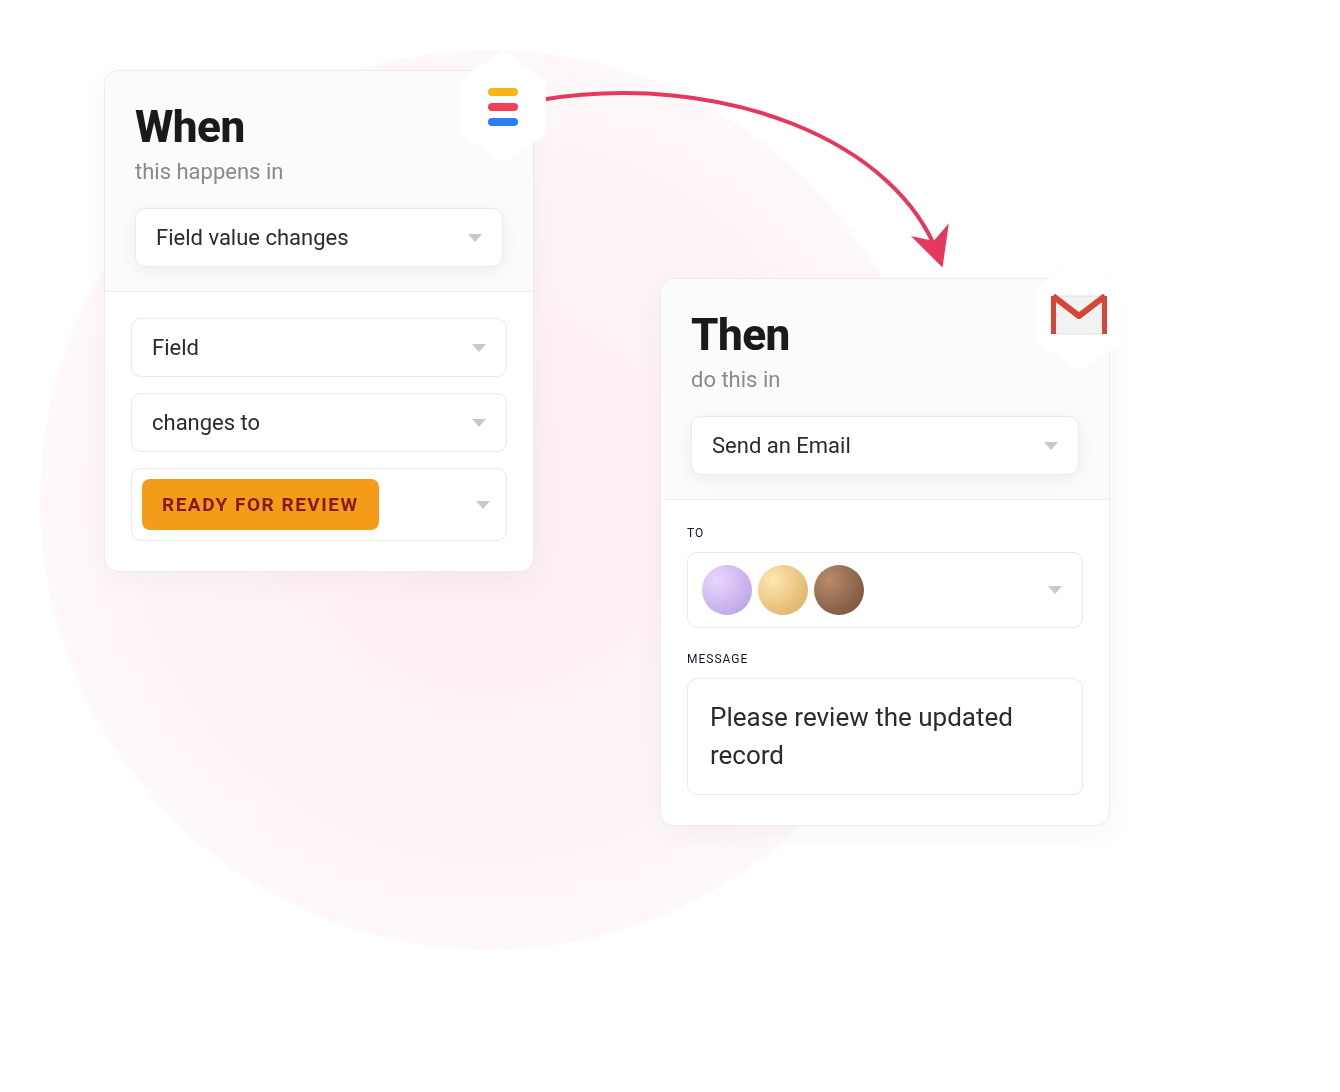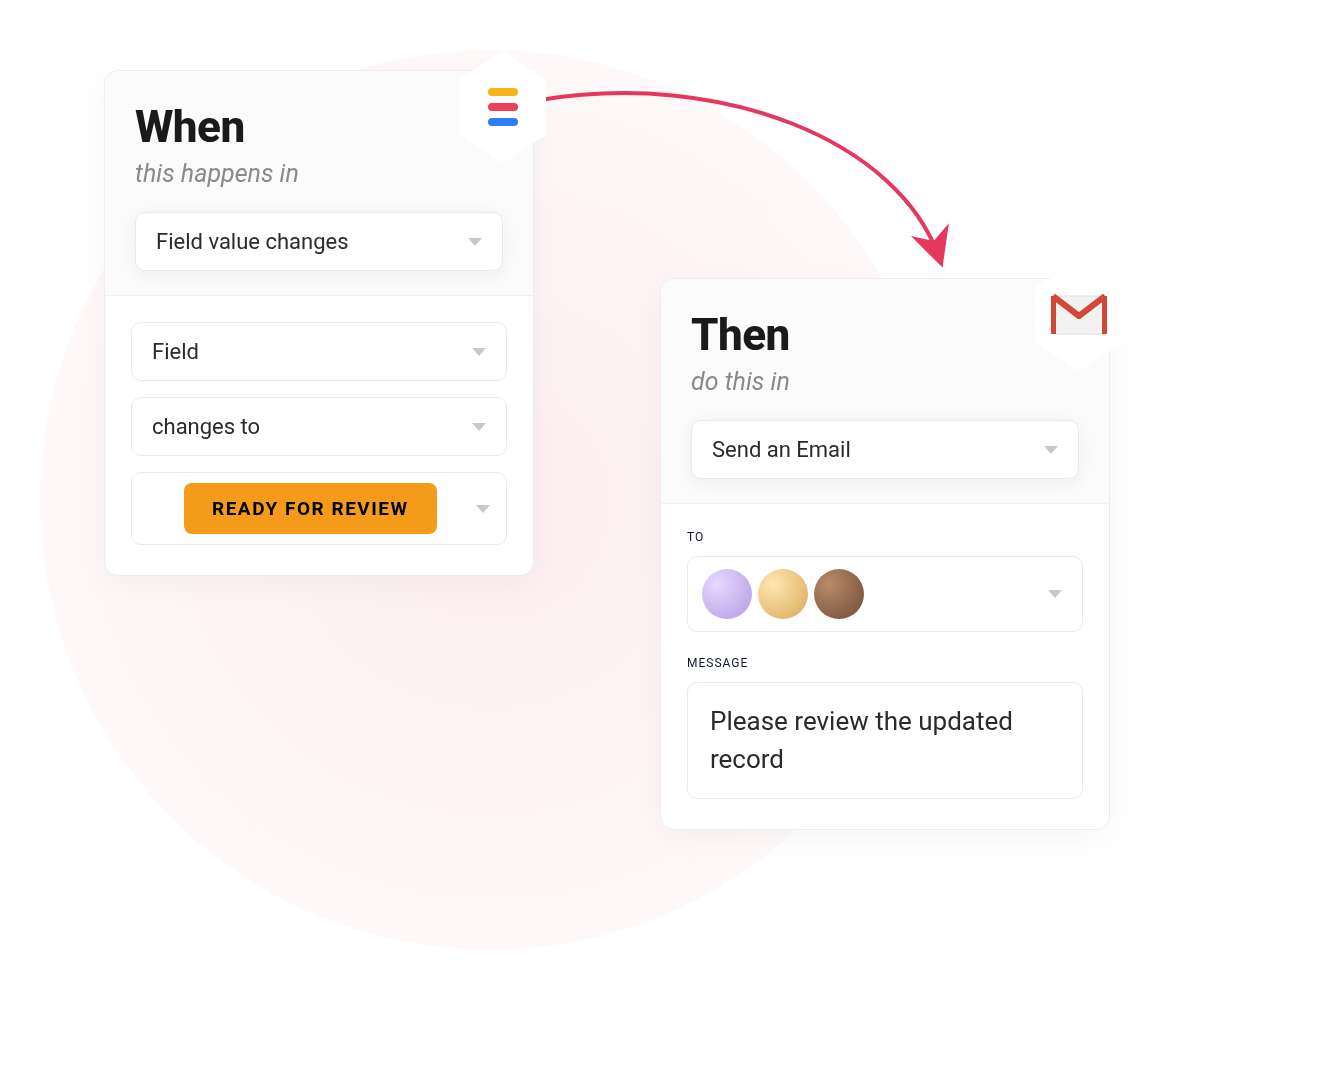--- a/index.html
+++ b/index.html
@@ -46,25 +46,24 @@
       border-radius: 14px 14px 0 0;
       position: relative;
     }
     .card-title {
       font-size: 44px;
       font-weight: 800;
       color: #1a1a1a;
       letter-spacing: -0.5px;
     }
     .card-subtitle {
-      font-size: 25px;
+      font-size: 22px;
       color: #8a8a8a;
       margin-top: 6px;
       font-weight: 400;
-      font-style: italic;
     }
     .icon-badge {
       position: absolute;
       top: -20px;
       right: -20px;
       width: 100px;
       height: 112px;
       background: #fff;
       display: flex;
       align-items: center;
@@ -107,29 +106,28 @@
       background: #fff;
       border: 1px solid #eaeaea;
       border-radius: 10px;
       padding: 10px 16px 10px 10px;
       display: flex;
       align-items: center;
       justify-content: space-between;
     }
     .status-chip {
       background: #f59b1a;
-      color: #000000;
+      color: #7f1d1d;
       font-weight: 700;
       font-size: 19px;
       letter-spacing: 1.5px;
-      padding: 14px 28px;
+      padding: 14px 20px;
       border-radius: 8px;
       text-align: center;
       flex: 0 0 auto;
-      margin-left: 42px;
     }
     .field-label {
       font-size: 12px;
       font-weight: 400;
       letter-spacing: 1px;
       color: #0f172a;
       margin-bottom: 12px;
     }
     .avatar-row {
       display: flex;

